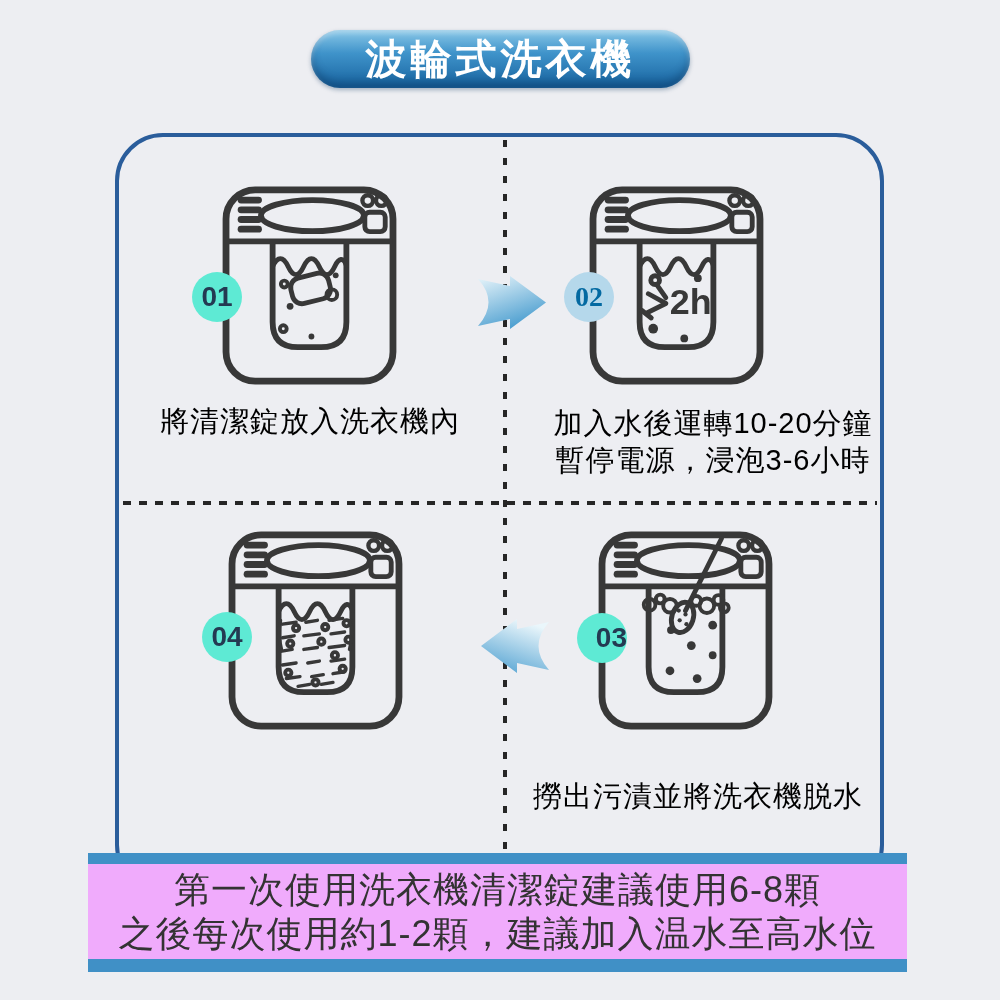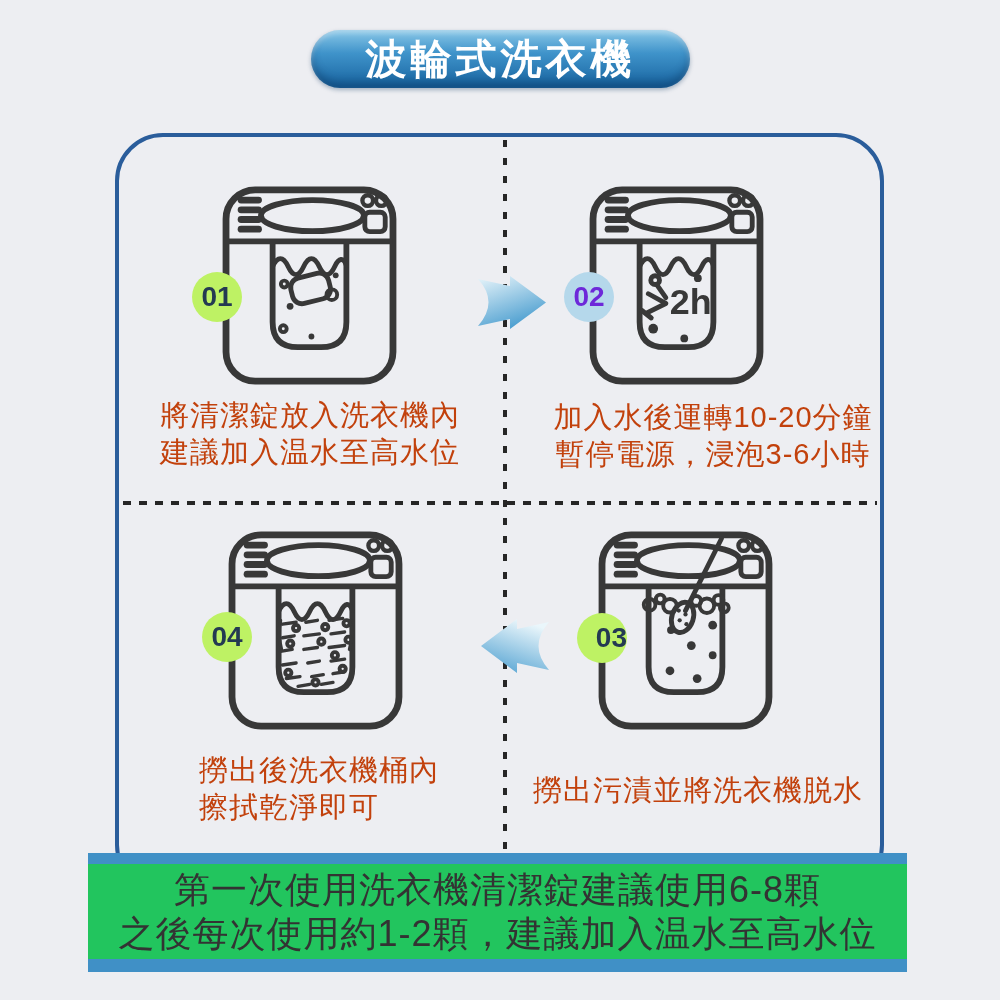--- a/index.html
+++ b/index.html
@@ -33,39 +33,39 @@
   }
   .dash-h{
     position:absolute;left:123px;top:501px;width:754px;height:4px;
     background:repeating-linear-gradient(90deg,#262626 0 8px,transparent 8px 16px);
   }
 
   
   .machine{position:absolute;}
   .badge{
     position:absolute;width:50px;height:50px;border-radius:50%;
-    background:#bef264;color:#243a52;
+    background:#5eead4;color:#243a52;
     display:flex;align-items:center;justify-content:center;
     font-size:28px;font-weight:800;
   }
-  .badge.faded{background:#b5d8eb;color:#6d28d9;}
+  .badge.faded{background:#b5d8eb;color:#0369a1;font-family:Liberation Serif, serif;}
   .caption{
-    position:absolute;color:#c2410c;font-size:29px;line-height:37px;letter-spacing:1px;
+    position:absolute;color:#000000;font-size:29px;line-height:37px;letter-spacing:1px;margin-top:6px;
   }
   .caption.center{text-align:center;}
 
   
   .arrow{position:absolute;}
 
   
   .banner{position:absolute;left:88px;top:853px;width:819px;height:119px;display:flex;flex-direction:column;}
   .banner-strip{height:11px;background:#4090c6;flex:none;}
   .banner-strip.bottom{height:13px;}
   .banner-body{
-    flex:1;background:#22c55e;
+    flex:1;background:#f0abfc;
     display:flex;flex-direction:column;align-items:center;justify-content:center;
     color:#333333;font-size:36px;line-height:44px;letter-spacing:1px;
   }
 
   
   .st7{fill:none;stroke:#383838;stroke-width:7;}
   .st6{fill:none;stroke:#383838;stroke-width:6;}
   .st5{fill:none;stroke:#383838;stroke-width:5;stroke-linecap:round;stroke-linejoin:round;}
   .st45{fill:none;stroke:#383838;stroke-width:4.5;}
   .thin{fill:none;stroke:#383838;stroke-width:5;stroke-linecap:round;stroke-linejoin:round;}
@@ -240,32 +240,27 @@
       <linearGradient id="agL" x1="0.55" y1="0" x2="0.1" y2="1">
         <stop offset="0" stop-color="#eaf6fb"></stop>
         <stop offset="1" stop-color="#4d9fd0"></stop>
       </linearGradient>
     </defs>
     <path d="M69,4 Q48,28 69,52 L37,45 L37,55 L1,28 L37,1 L37,11 Z" fill="url(#agL)"></path>
   </svg>
 
   <div class="caption center" style="left:125px;top:397px;width:370px;">
     <div>將清潔錠放入洗衣機內</div>
-    <div>建議加入温水至高水位</div>
   </div>
   <div class="caption center" style="left:529px;top:399px;width:368px;">
     <div>加入水後運轉10-20分鐘</div>
     <div>暫停電源，浸泡3-6小時</div>
   </div>
   <div class="caption center" style="left:512px;top:774px;width:372px;font-family:Liberation Mono, monospace;">
     <div>撈出污漬並將洗衣機脱水</div>
-  </div>
-  <div class="caption" style="left:199px;top:752px;width:300px;">
-    <div>撈出後洗衣機桶內</div>
-    <div>擦拭乾淨即可</div>
   </div>
 
   <div class="banner">
     <div class="banner-strip"></div>
     <div class="banner-body">
       <div>第一次使用洗衣機清潔錠建議使用6-8顆</div>
       <div>之後每次使用約1-2顆，建議加入温水至高水位</div>
     </div>
     <div class="banner-strip bottom"></div>
   </div>

